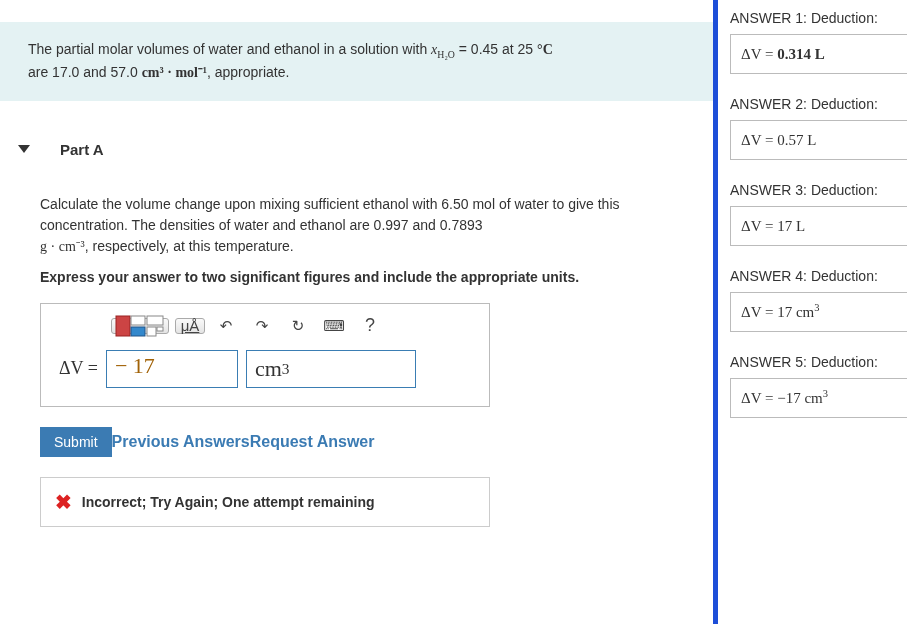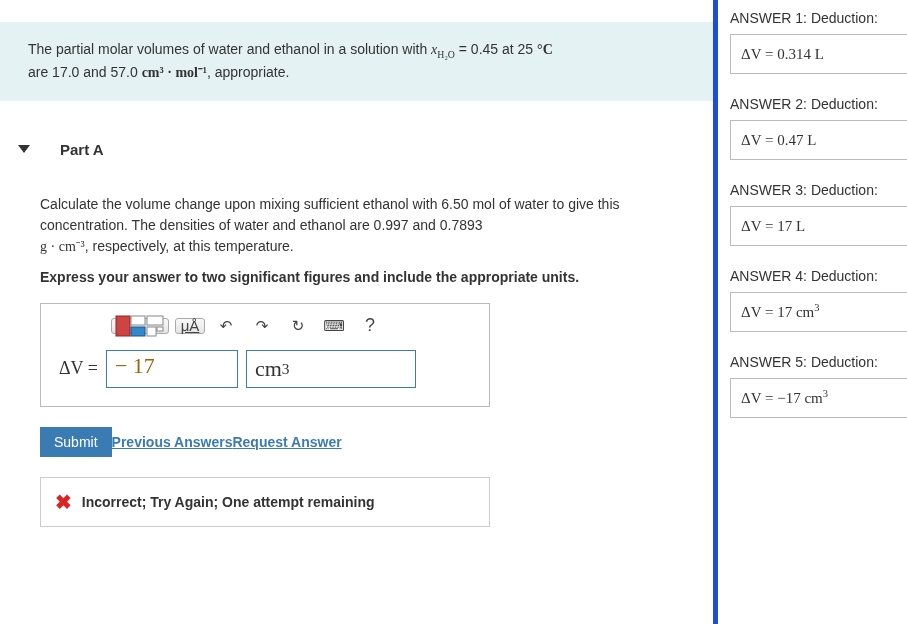--- a/index.html
+++ b/index.html
@@ -79,21 +79,21 @@
   .unit-input { width: 170px; display:flex; align-items:center; }
   .submit-row { display: flex; align-items: center; margin-bottom: 20px; }
   .submit-btn {
     background: #3b7bb3;
     color: #fff;
     border: none;
     padding: 7px 14px;
     font-size: 14px;
     cursor:pointer;
   }
-  .link { color: #3b7bb3; text-decoration: underline; font-weight: bold; cursor:pointer; font-size:14px;}
+  .link { color: #3b7bb3; font-weight: bold; cursor:pointer; font-size:16px;}
   .feedback {
     border: 1px solid #ccc;
     padding: 12px 14px;
     width: 450px;
     display: flex;
     align-items: center;
     gap: 10px;
     font-weight: bold;
   }
   .x-icon { color: #d22; font-size: 20px; font-weight: bold; }
@@ -171,25 +171,25 @@
     <div class="feedback">
       <span class="x-icon">✖</span>
       <span>Incorrect; Try Again; One attempt remaining</span>
     </div>
   </div>
 </div>
 
 <div class="side-col" id="answers-sidebar">
     <div class="ans-block">
       <div class="ans-label">ANSWER 1: Deduction:</div>
-      <div class="ans-box"><span class="serif">ΔV = </span><span class="serif" style="font-weight: normal; margin-top: 21px;"> 0.314 L</span></div>
+      <div class="ans-box"><span class="serif">ΔV = </span><span class="serif" style="font-weight: bold; margin-top: 21px;"> 0.314 L</span></div>
     </div>
     <div class="ans-block">
       <div class="ans-label">ANSWER 2: Deduction:</div>
-      <div class="ans-box"><span class="serif">ΔV = </span><span class="serif" style="font-weight: normal;"> 0.47 L</span></div>
+      <div class="ans-box"><span class="serif">ΔV = </span><span class="serif" style="font-weight: normal;"> 0.57 L</span></div>
     </div>
     <div class="ans-block">
       <div class="ans-label">ANSWER 3: Deduction:</div>
       <div class="ans-box"><span class="serif">ΔV = </span><span class="serif" style="font-weight: normal;"> 17 L</span></div>
     </div>
     <div class="ans-block">
       <div class="ans-label">ANSWER 4: Deduction:</div>
       <div class="ans-box"><span class="serif">ΔV = </span><span class="serif" style="font-weight: normal;"> 17 cm</span><sup class="serif">3</sup></div>
     </div>
     <div class="ans-block">

